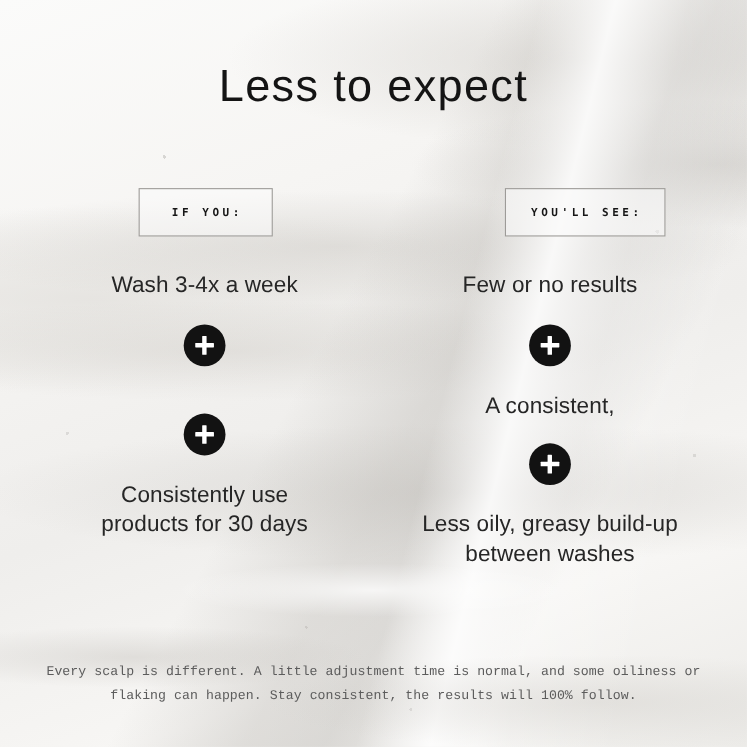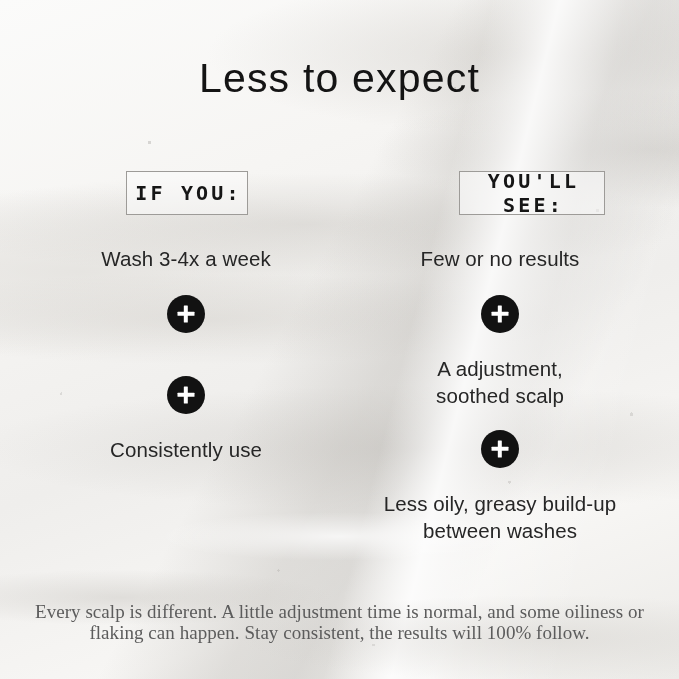--- a/index.html
+++ b/index.html
@@ -106,26 +106,25 @@
   .col-head {
     position: absolute;
     top: 171px;
     height: 44px;
     border: 1px solid #9d9b98;
     background: rgba(252,252,251,0.55);
     display: flex;
     align-items: center;
     justify-content: center;
     font-family: "DejaVu Sans Mono", "Liberation Mono", monospace;
-    font-size: 20px;
+    font-size: 10px;
     font-weight: 700;
     letter-spacing: 3.2px;
     color: #161616;
     box-sizing: border-box;
-    text-align: center;
   }
   .col-head.left  { left: 126px; width: 122px; }
   .col-head.right { left: 427px; width: 146px; margin-left: 32px; }
   .col-head span { padding-left: 3px; }
 
   .col {
     position: absolute;
     top: 245px;
     width: 290px;
   }
@@ -178,22 +177,22 @@
   .gap-b { height: 22px; }
   .gap-c { height: 21px; }
   .gap-d { height: 22px; }
 
   .footer {
     position: absolute;
     left: 0;
     top: 601px;
     width: 679px;
     text-align: center;
-    font-family: Liberation Serif, serif;
-    font-size: 19px;
+    font-family: Liberation Mono, monospace;
+    font-size: 12px;
     line-height: 21px;
     color: #5c5c5c;
     letter-spacing: .05px;
   }
   .footer .line { display: block; white-space: nowrap; }
 </style>
 </head>
 <body>
 
 <div id="page">
@@ -232,39 +231,39 @@
 
 
       <div class="gap-c"></div>
       <div class="plus-wrap">
         <span class="plus"></span>
       </div>
       <div class="gap-d"></div>
 
       <div class="item">
         <span class="line">Consistently use</span>
+        <span class="line">products for 30 days</span>
       </div>
 
     </div>
 
     <div class="col right">
 
       <div class="item">
         <span class="line">Few or no results</span>
       </div>
 
       <div class="gap-a"></div>
       <div class="plus-wrap">
         <span class="plus"></span>
       </div>
       <div class="gap-b"></div>
 
       <div class="item">
-        <span class="line">A adjustment,</span>
-        <span class="line">soothed scalp</span>
+        <span class="line">A consistent,</span>
       </div>
 
       <div class="gap-c"></div>
       <div class="plus-wrap">
         <span class="plus"></span>
       </div>
       <div class="gap-d"></div>
 
       <div class="item">
         <span class="line">Less oily, greasy build-up</span>

